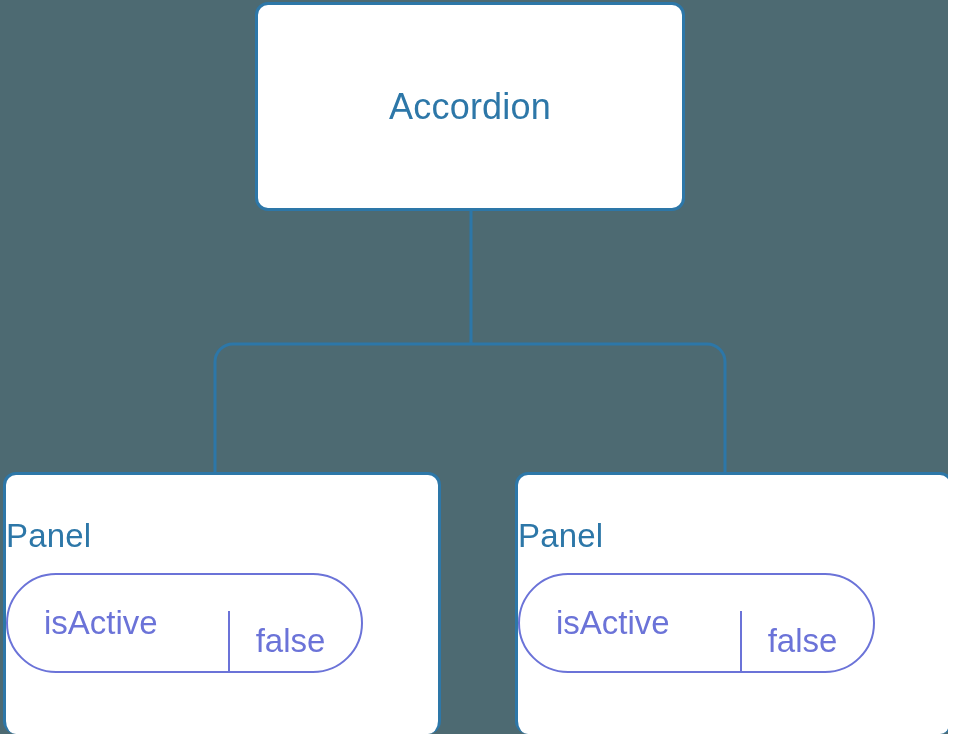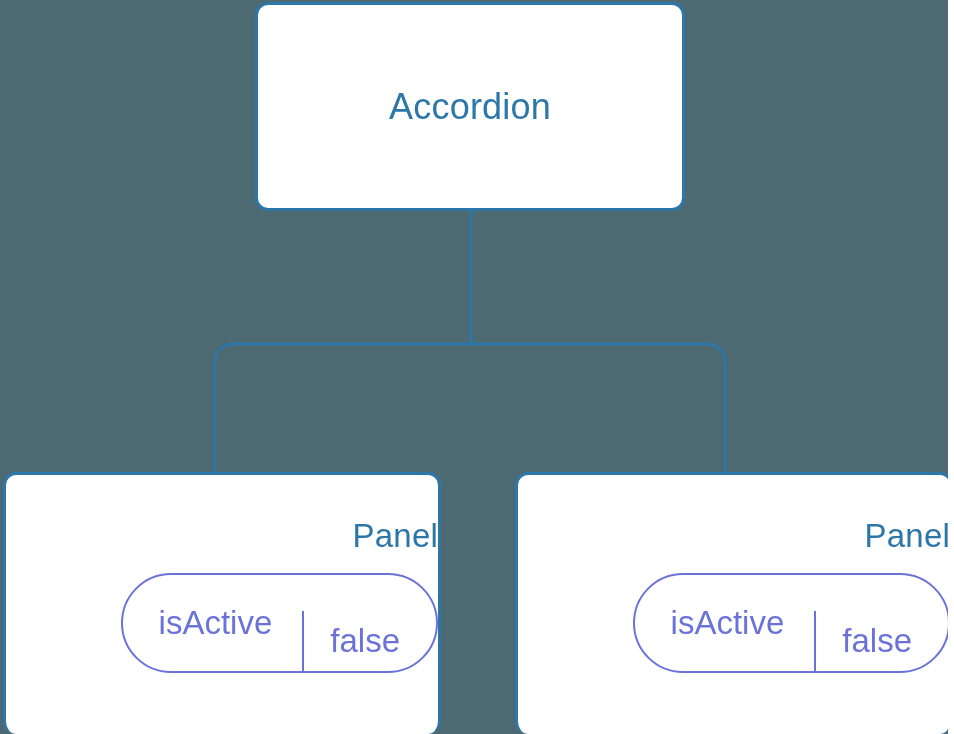--- a/index.html
+++ b/index.html
@@ -93,38 +93,39 @@
   }
 
   .panel-body {
     position: absolute;
     left: 0;
     top: 0;
     width: 100%;
     height: 100%;
     display: flex;
     flex-direction: column;
-    align-items: flex-end;
+    align-items: flex-start;
   }
 
   .panel-body .node-title {
     margin-top: 42px;
     font-size: 33px;
   }
 
   
   .prop-pill {
     margin-top: 18px;
     height: 100px;
     box-sizing: border-box;
     border: 2px solid #6b73d8;
     border-radius: 52px;
     display: flex;
     align-items: stretch;
     background: #ffffff;
+    gap: 40px;
   }
 
   .prop-key,
   .prop-val {
     display: flex;
     align-items: center;
     justify-content: center;
     color: #6b73d8;
     font-size: 33px;
     font-weight: 400;

